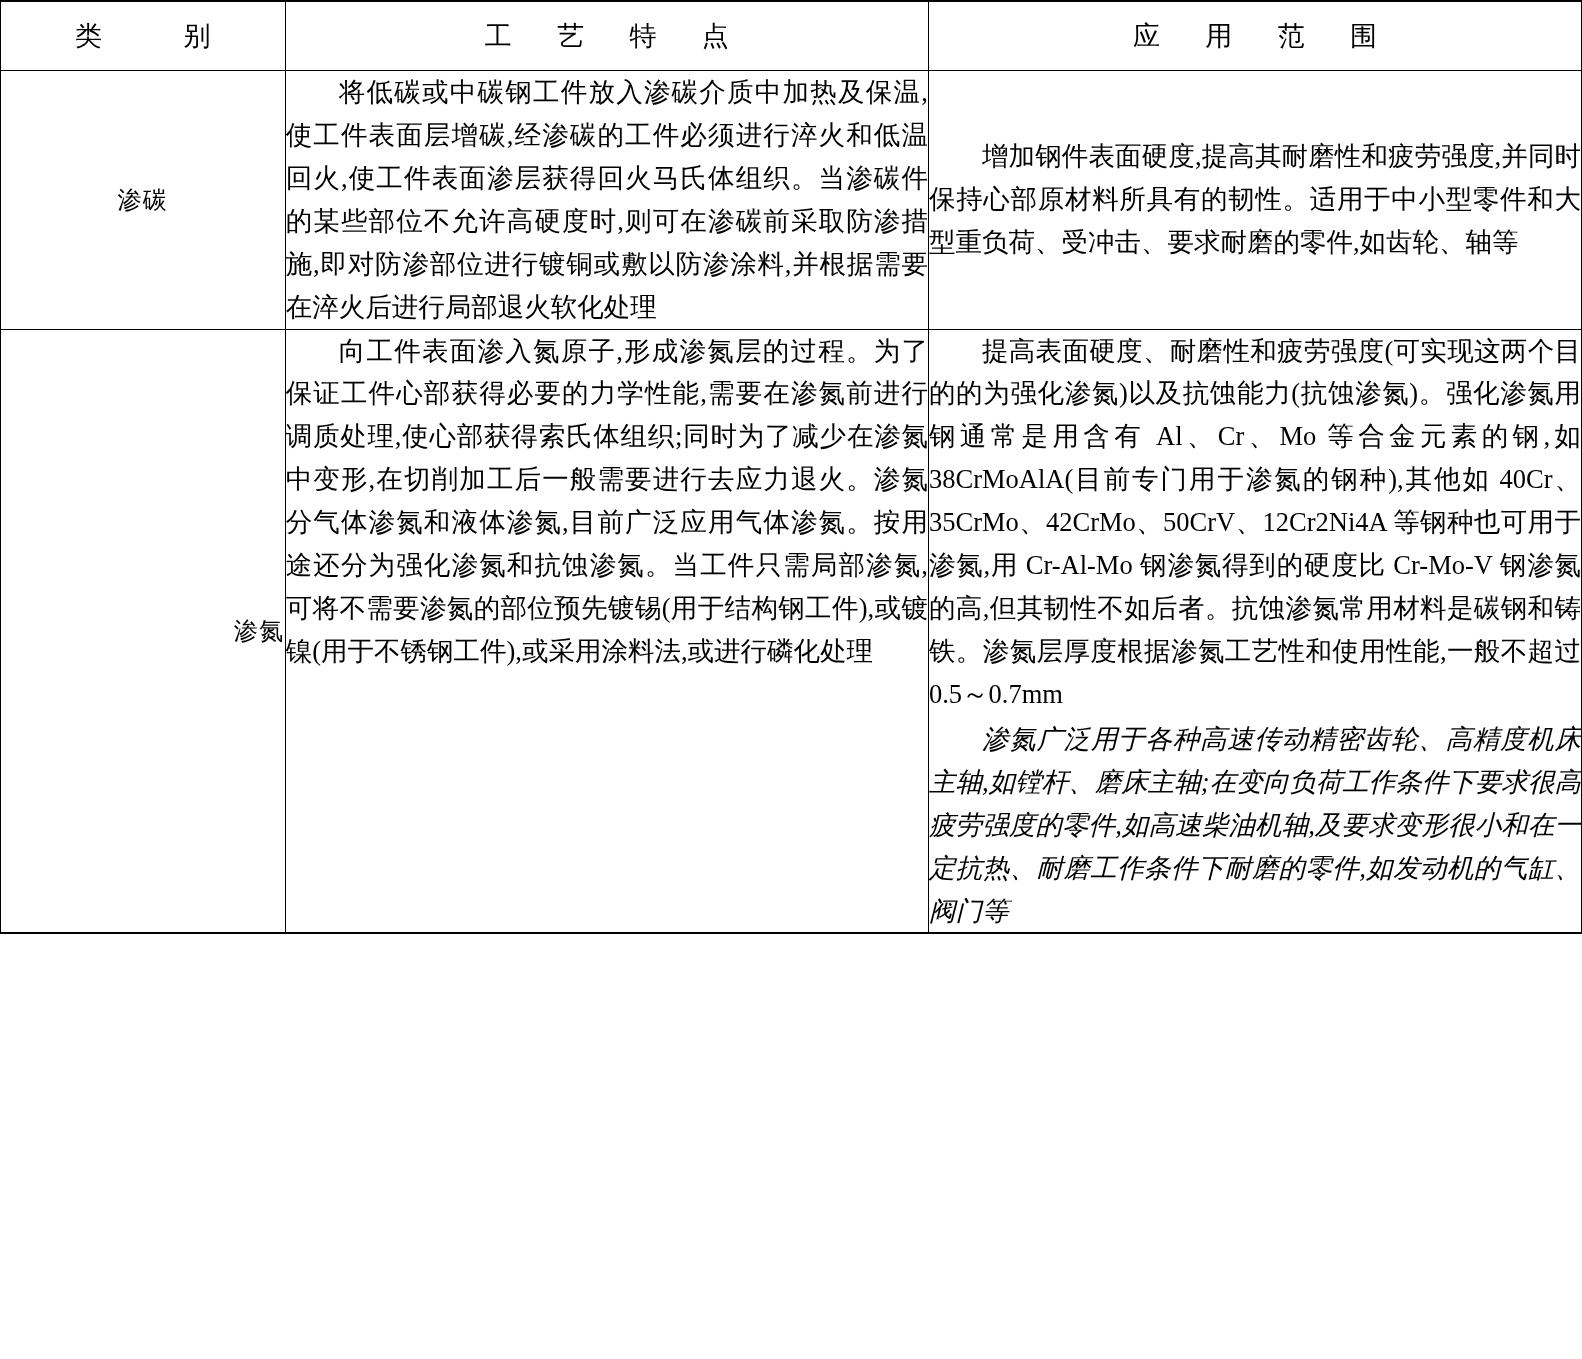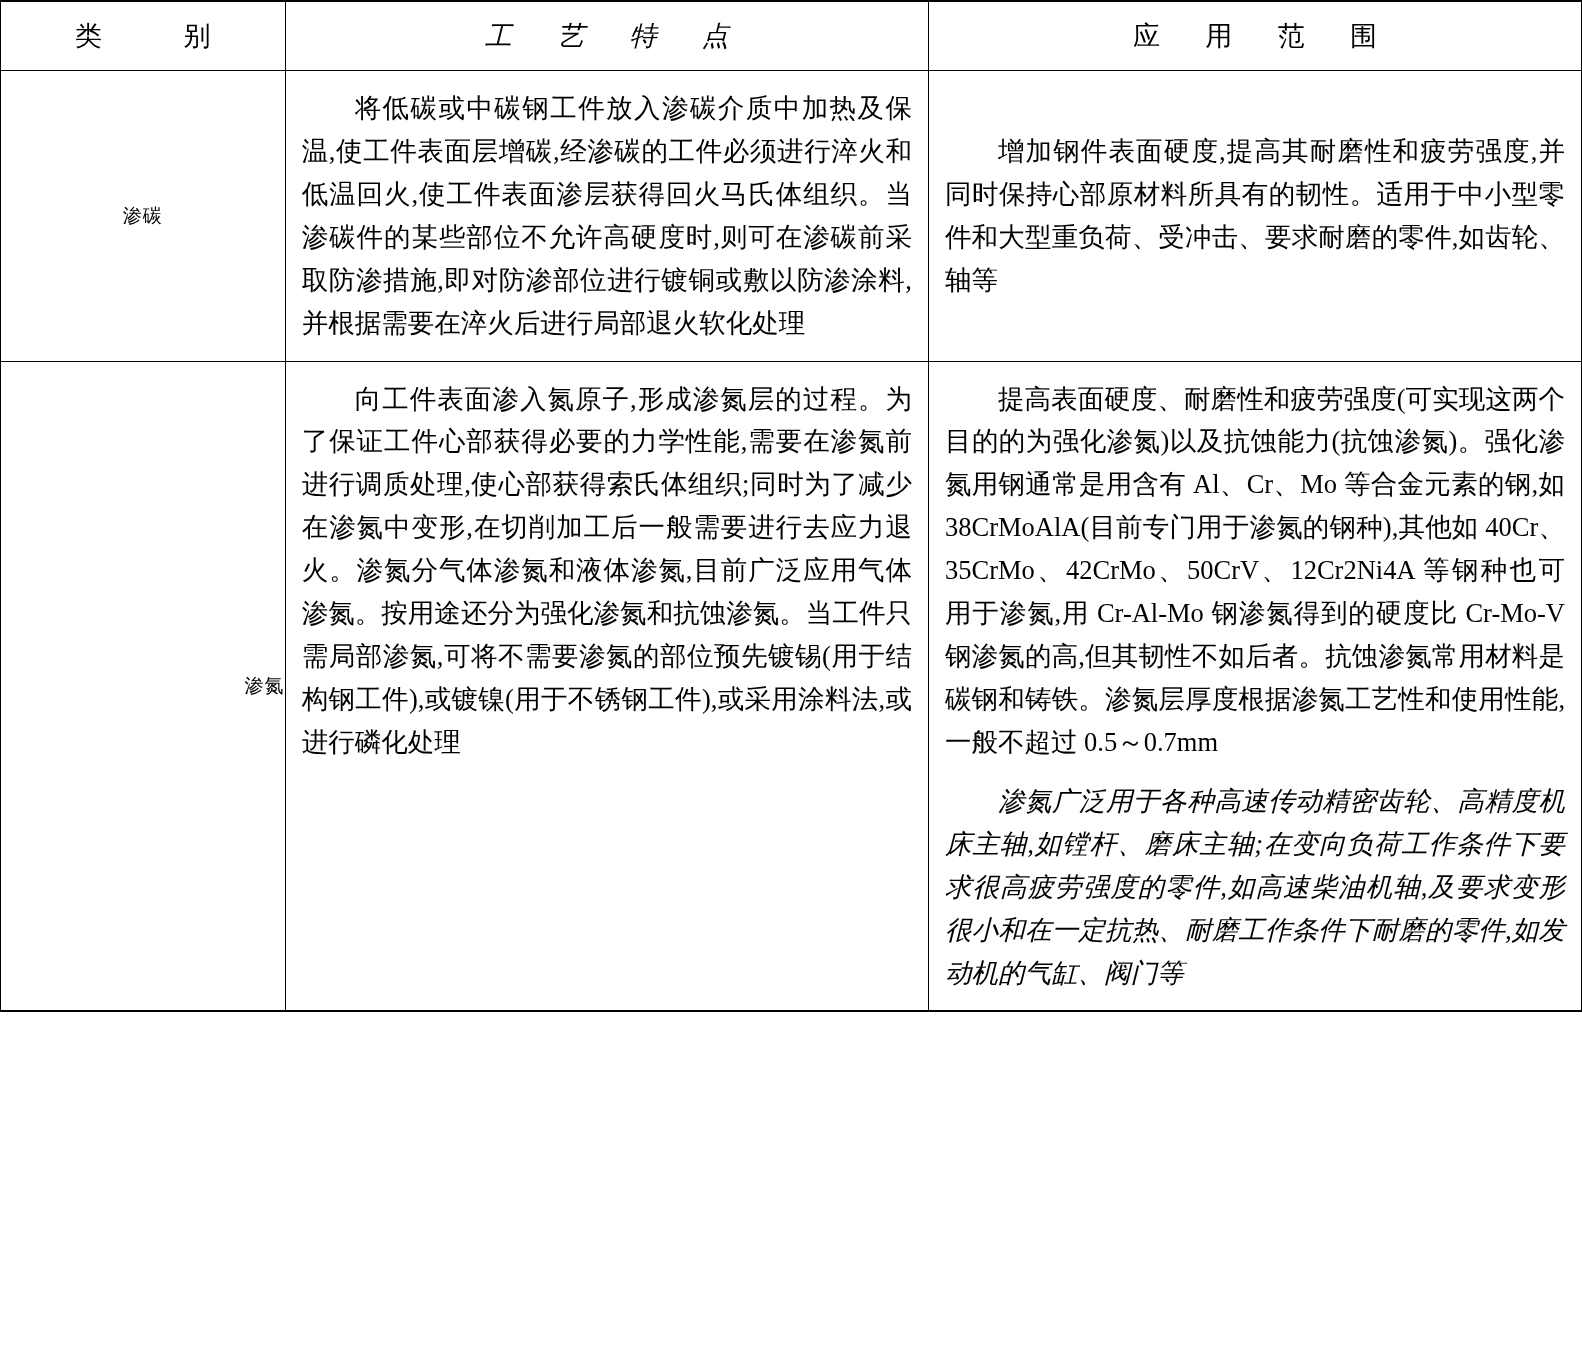--- a/index.html
+++ b/index.html
@@ -27,48 +27,48 @@
     border: 1px solid #000000;
     vertical-align: middle;
     padding: 0;
   }
   
   table.spec {
     border-top: 2px solid #000;
     border-bottom: 2px solid #000;
   }
   .col-cat   { width: 262px; margin-left: 42px; }
-  .col-proc  { width: 592px; font-style: italic; }
+  .col-proc  { width: 592px; }
   .col-app   { width: 601px; }
 
   thead td {
     height: 68px;
     text-align: center;
     font-size: 27px;
     letter-spacing: 0.34em;
     border-bottom: 2px solid #000;
   }
   thead td span { display: inline-block; padding-left: 0.34em; }
 
   .cat-cell {
     text-align: center;
-    font-size: 19px;
+    font-size: 24px;
     letter-spacing: 0.06em;
   }
 
   .body-cell {
     padding: 18px 22px 18px 22px;
     font-size: 26.5px;
     line-height: 1.62;
     text-align: justify;
     text-justify: inter-ideograph;
     vertical-align: middle;
   }
   .body-cell p {
-    margin: 16px;
+    margin: 0;
     text-indent: 2em;
   }
   .body-cell p + p { margin-top: 2px; font-style: italic; }
 
   .row-carbon .body-cell { vertical-align: middle; }
   .row-nitride .body-cell { vertical-align: top; }
   .row-nitride td.cat-cell { vertical-align: middle; text-align: right; }
 </style>
 </head>
 <body>

